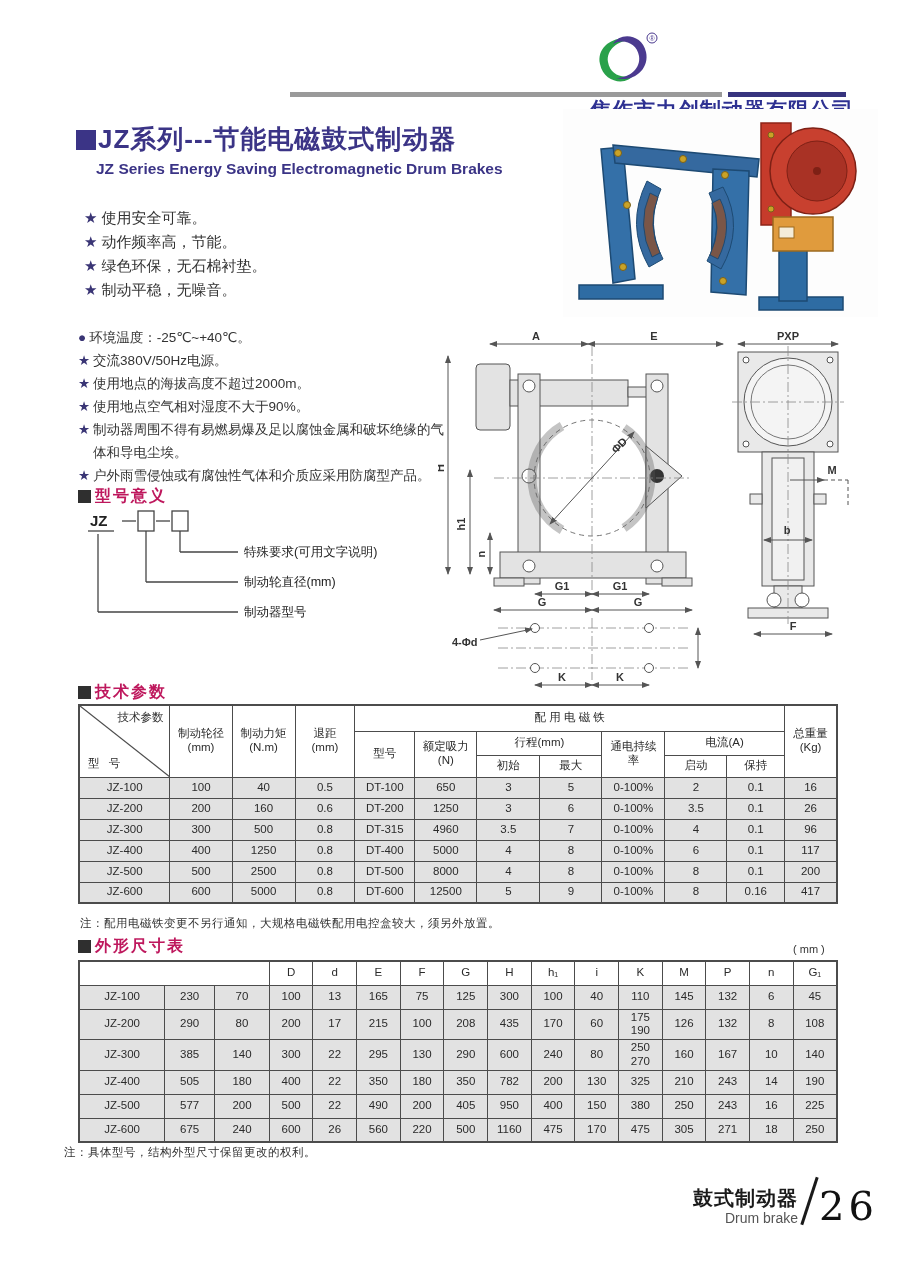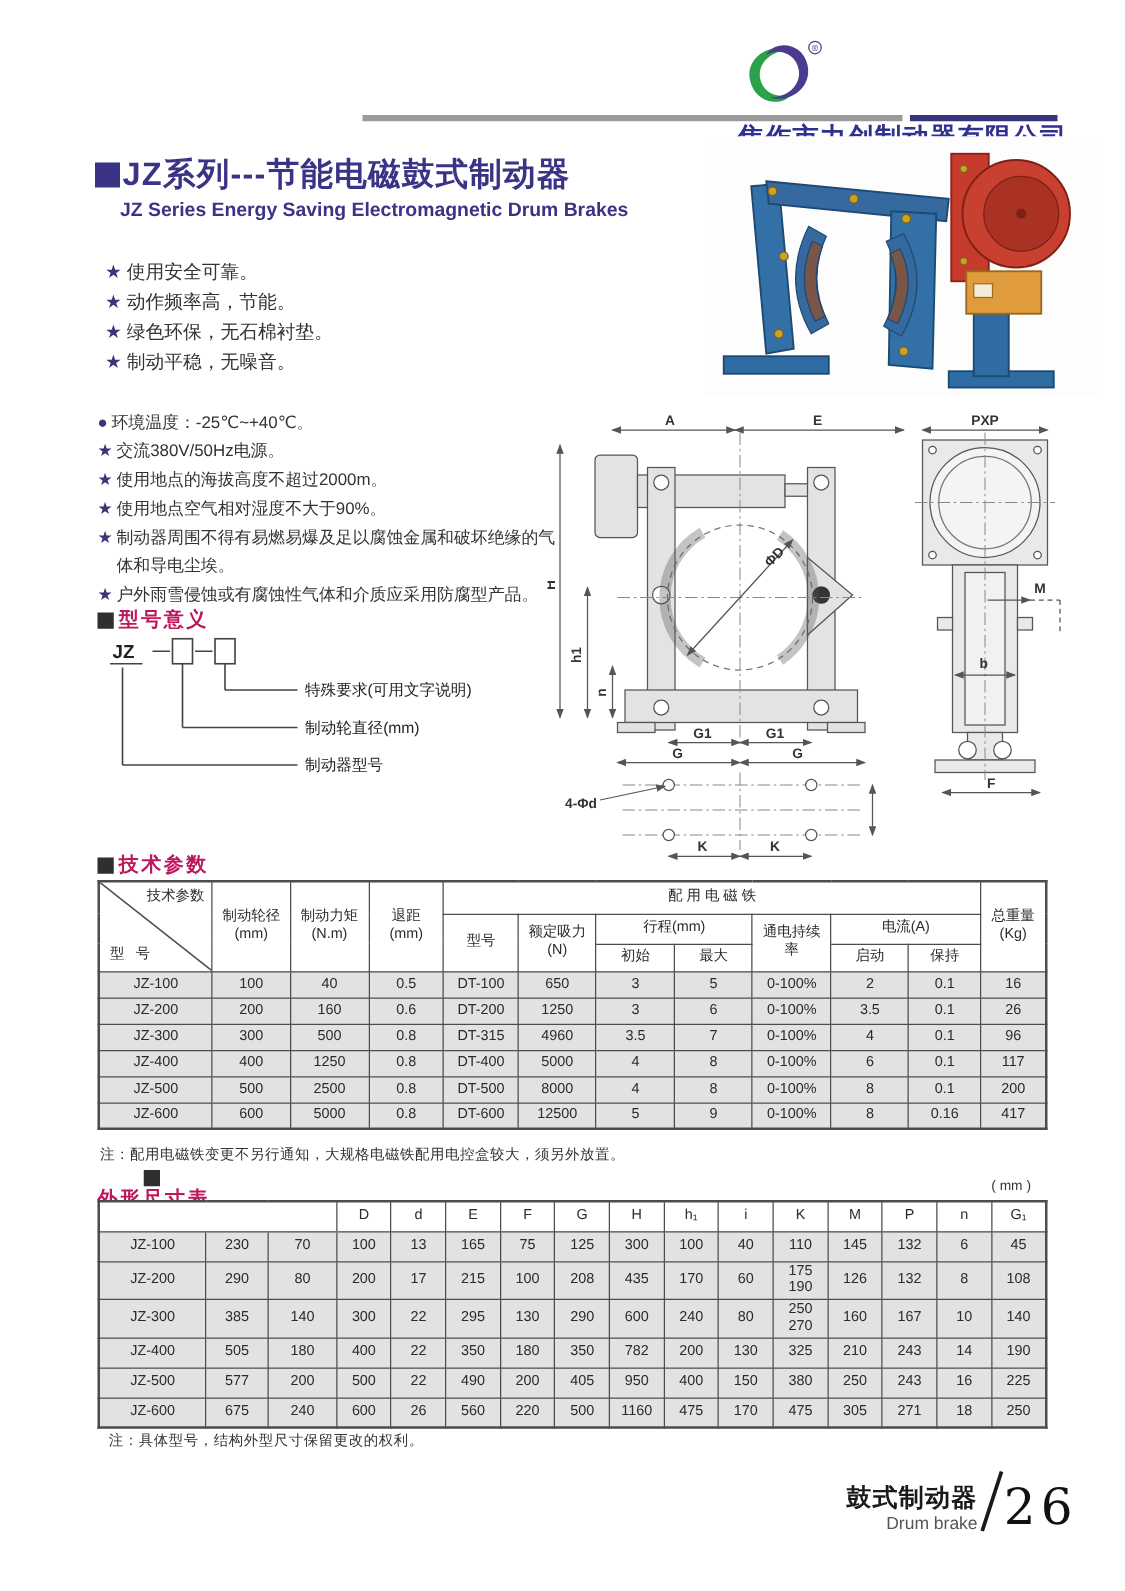--- a/index.html
+++ b/index.html
@@ -58,24 +58,24 @@
   .tech-table thead tr.r2 th { height:24px; }
   .tech-table thead tr.r3 th { height:22px; }
   .dim-table thead th { height:24px; }
   .dim-table thead th.blank { border-left:none; border-right:none; background:#fff; }
   .corner { position:relative; padding:0; }
   .corner svg { position:absolute; left:0; top:0; width:100%; height:100%; }
   .corner .ctop { position:absolute; top:5px; right:6px; font-size:11.5px; }
   .corner .cbot { position:absolute; bottom:6px; left:8px; font-size:11.5px; letter-spacing:3px; }
   .tbl-note { position:absolute; font-size:11.5px; color:#333; letter-spacing:0.5px; }
   .note1 { left:80px; top:916px; }
-  .note2 { left:87px; top:1145px; }
-
-  
-  .footer { position:absolute; right:38px; top:1176px; display:flex; align-items:flex-end; }
+  .note2 { left:64px; top:1145px; }
+
+  
+  .footer { position:absolute; right:22px; top:1176px; display:flex; align-items:flex-end; }
   .f-txt { text-align:right; }
   .f-cn { font-size:20px; font-weight:bold; color:#1a1a1a; letter-spacing:1px; }
   .f-en { font-size:14px; color:#555; margin-top:-2px; }
   .f-slash { width:3px; height:50px; background:#1a1a1a; transform:rotate(18deg); margin:0 8px 0 10px; }
   .f-page { font-family:"DejaVu Serif","Liberation Serif",serif; font-size:40px; color:#111; letter-spacing:4px; line-height:1; }
 </style>
 </head>
 <body>
 
 <div class="page">
@@ -468,21 +468,21 @@
           <td>9</td>
           <td>0-100%</td>
           <td>8</td>
           <td>0.16</td>
           <td>417</td>
         </tr>
       </tbody>
   </table>
   <div class="tbl-note note1">注：配用电磁铁变更不另行通知，大规格电磁铁配用电控盒较大，须另外放置。</div>
 
-  <div class="sec-head" style="left:78px; top:936px;flex-direction:column;">
+  <div class="sec-head" style="left:78px; top:936px;">
     <span class="sec-sq"></span>
     <span class="sec-label">外形尺寸表</span>
   </div>
   <div class="unit-note">( mm )</div>
 
   <table class="dim-table">
     <colgroup>
       <col style="width:11.3%">
         <col style="width:6.6%">
         <col style="width:7.2%">

